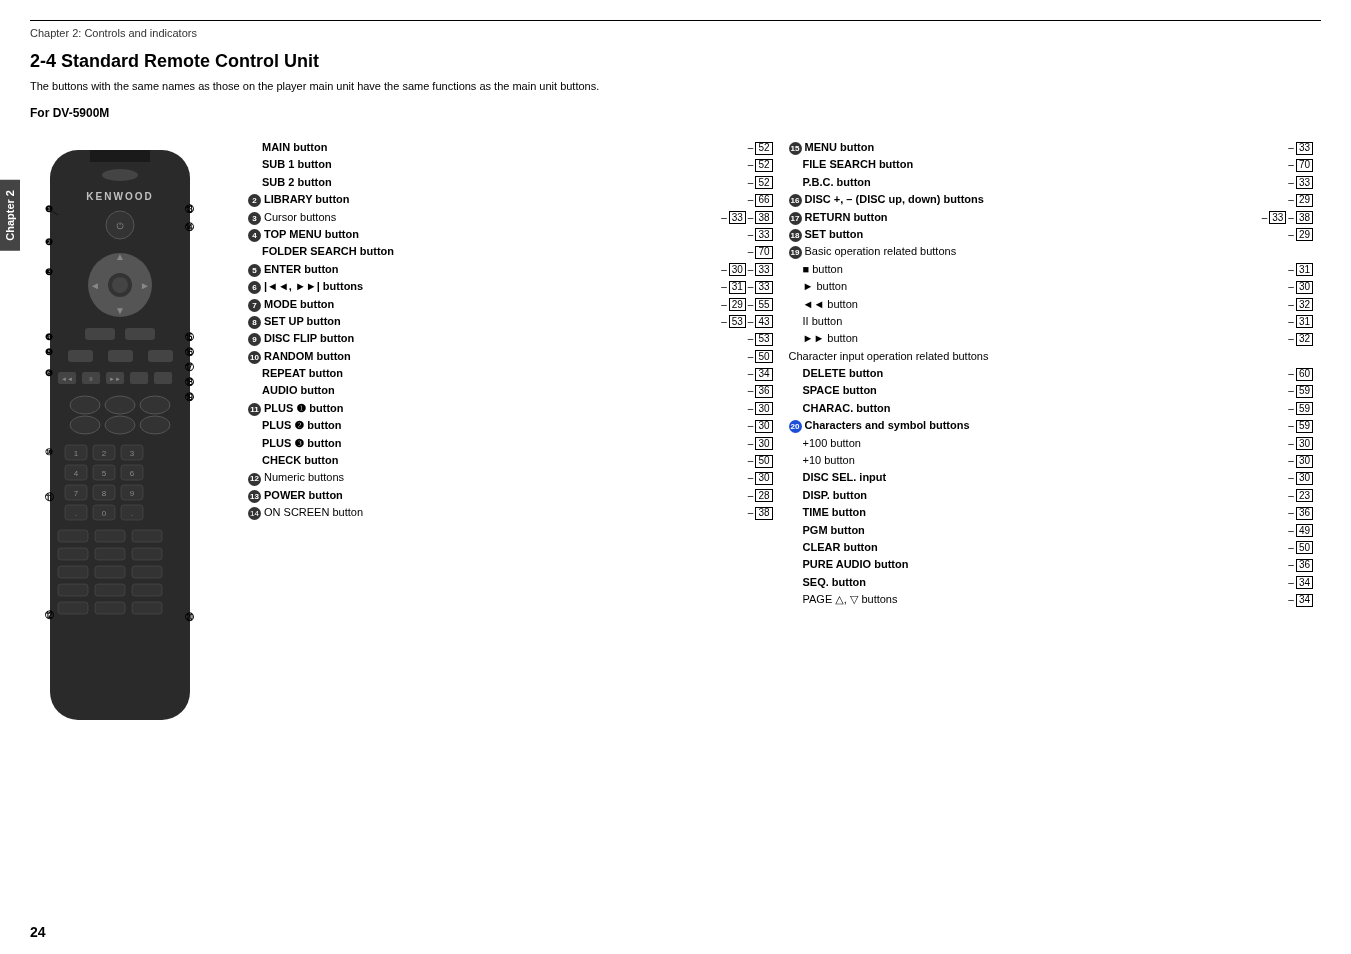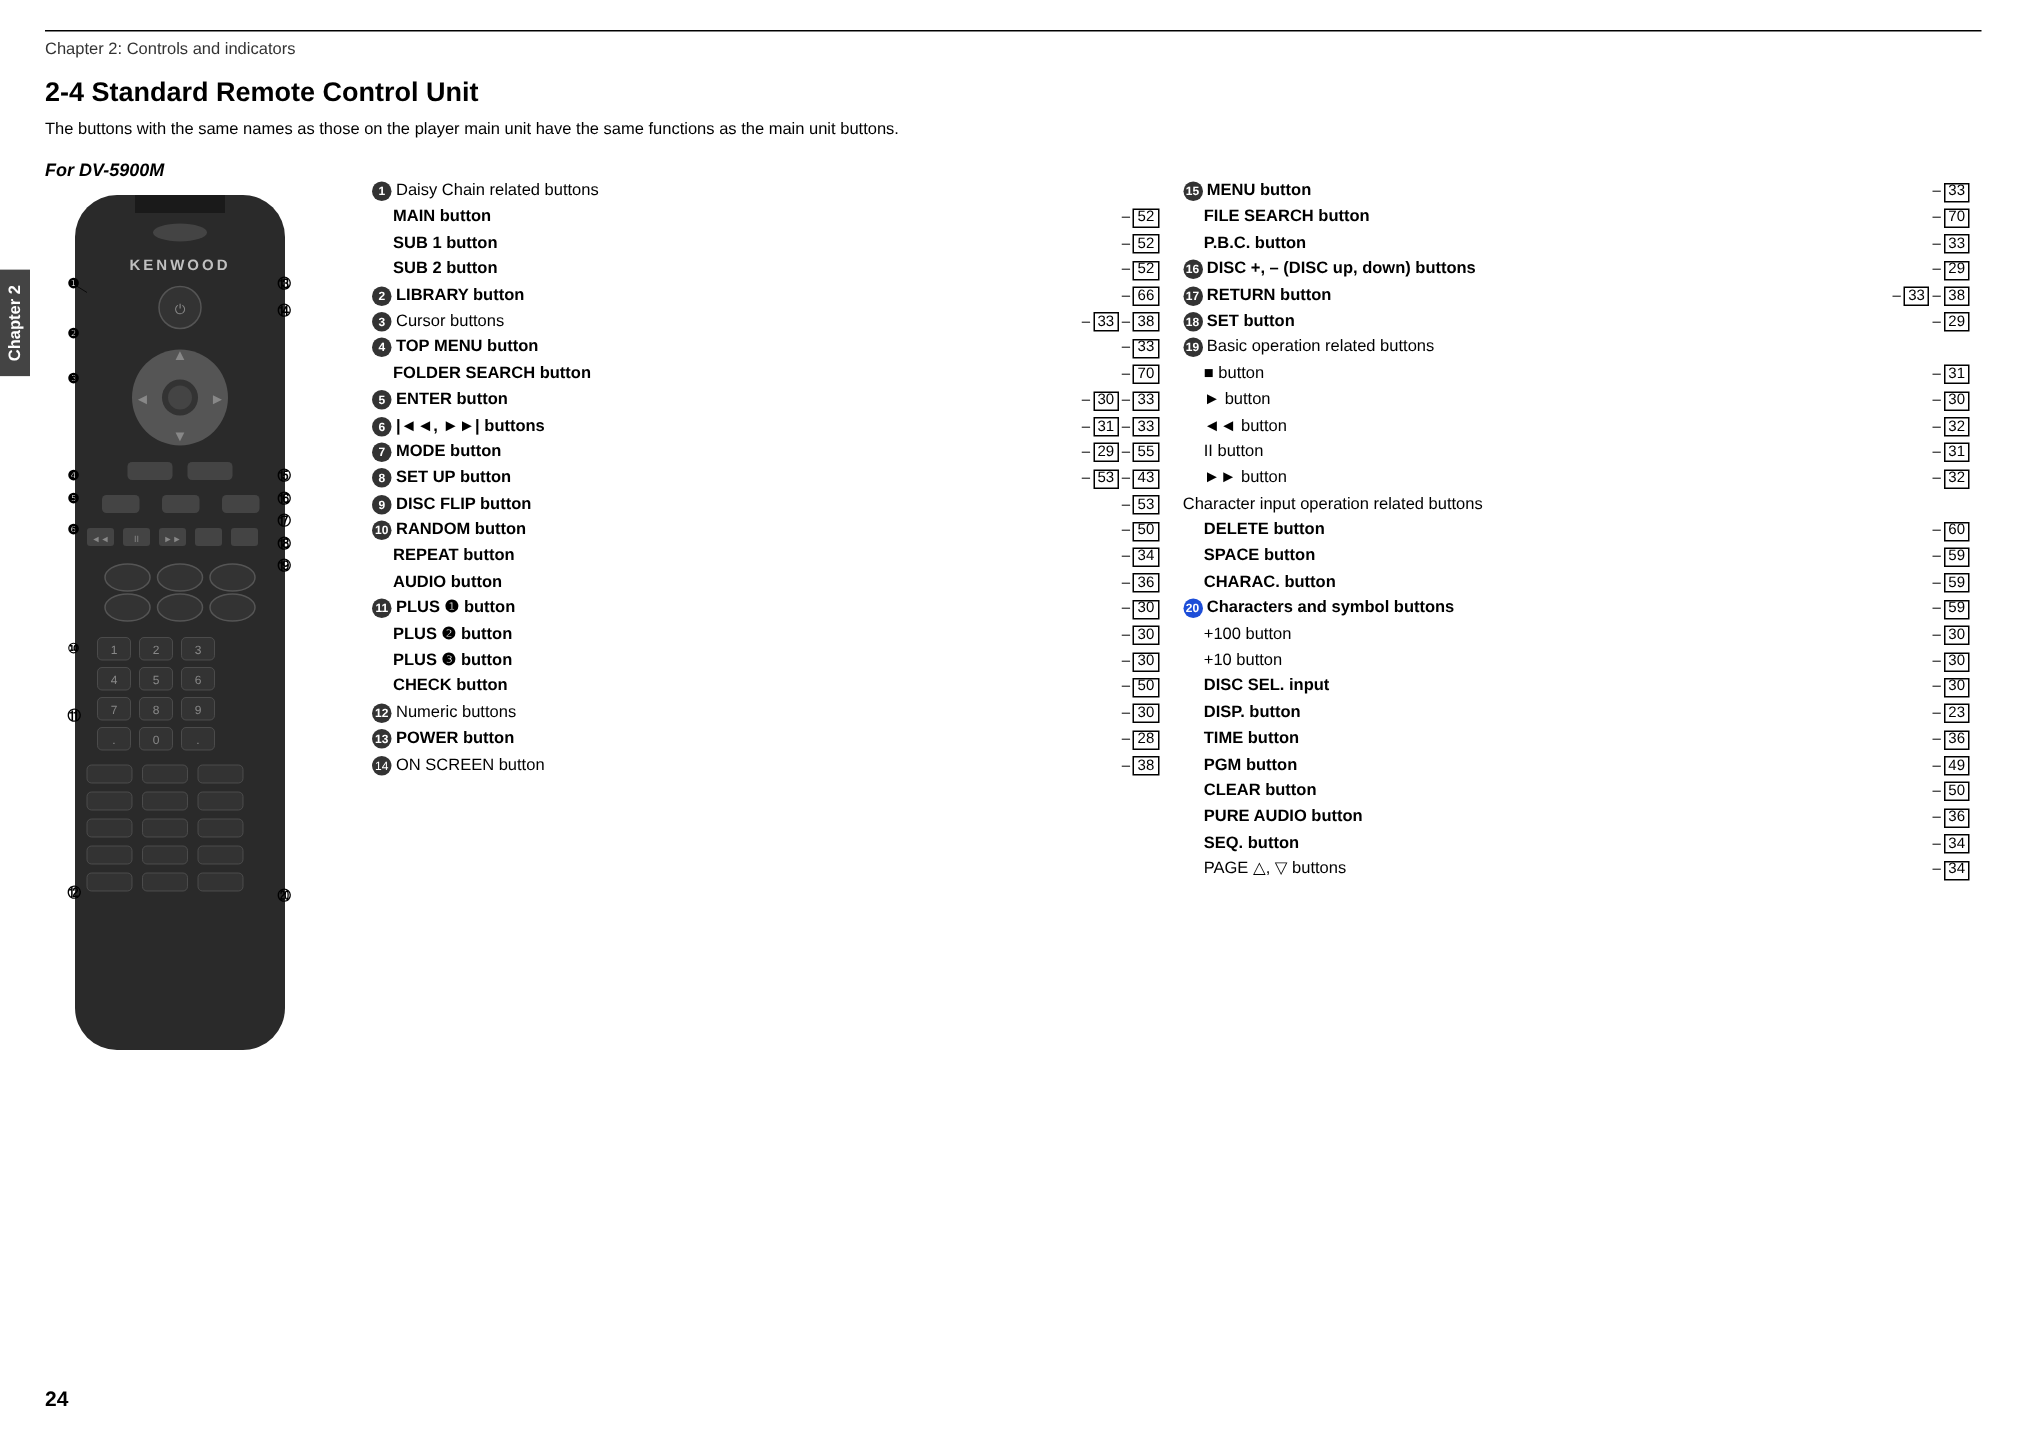--- a/index.html
+++ b/index.html
@@ -27,22 +27,21 @@
       font-weight: bold;
       margin-bottom: 8px;
     }
     .section-subtitle {
       font-size: 11px;
       margin-bottom: 14px;
     }
     .for-model {
       font-weight: bold;
       font-size: 12px;
-      margin-bottom: 0;
-      font-style: italic;
+      margin-bottom: 20px;
     }
     .main-content {
       display: flex;
       gap: 10px;
       align-items: flex-start;
     }
     
     .remote-area {
       width: 200px;
       flex-shrink: 0;
@@ -223,24 +222,20 @@
       </svg>
     </div>
 
     <div style="position:absolute; left:0; top:180px; background:#444; color:#fff; writing-mode:vertical-rl; transform:rotate(180deg); font-size:11px; padding:10px 4px; font-weight:bold;">
       <span>Chapter 2</span>
     </div>
 
     <div class="columns-area">
 
       <div class="col col-left" id="col1-container">
-      <div class="entry">
-            <span class="entry-label" style=""><span style="display:inline-flex;align-items:center;justify-content:center;background:#333;color:#fff;border-radius:50%;width:13px;height:13px;font-size:8px;font-weight:bold;margin-right:3px;flex-shrink:0;">1</span><span style="">Daisy Chain related buttons</span></span>
-            <span class="entry-page"></span>
-          </div>
           <div class="entry">
             <span class="entry-label" style="padding-left:14px;"><span style="font-weight:bold;">MAIN button</span></span>
             <span class="entry-page"> 
               <span class="dash">–</span>
               <span class="page-box">52</span>
             </span>
           </div>
           <div class="entry">
             <span class="entry-label" style="padding-left:14px;"><span style="font-weight:bold;">SUB 1 button</span></span>
             <span class="entry-page"> 

